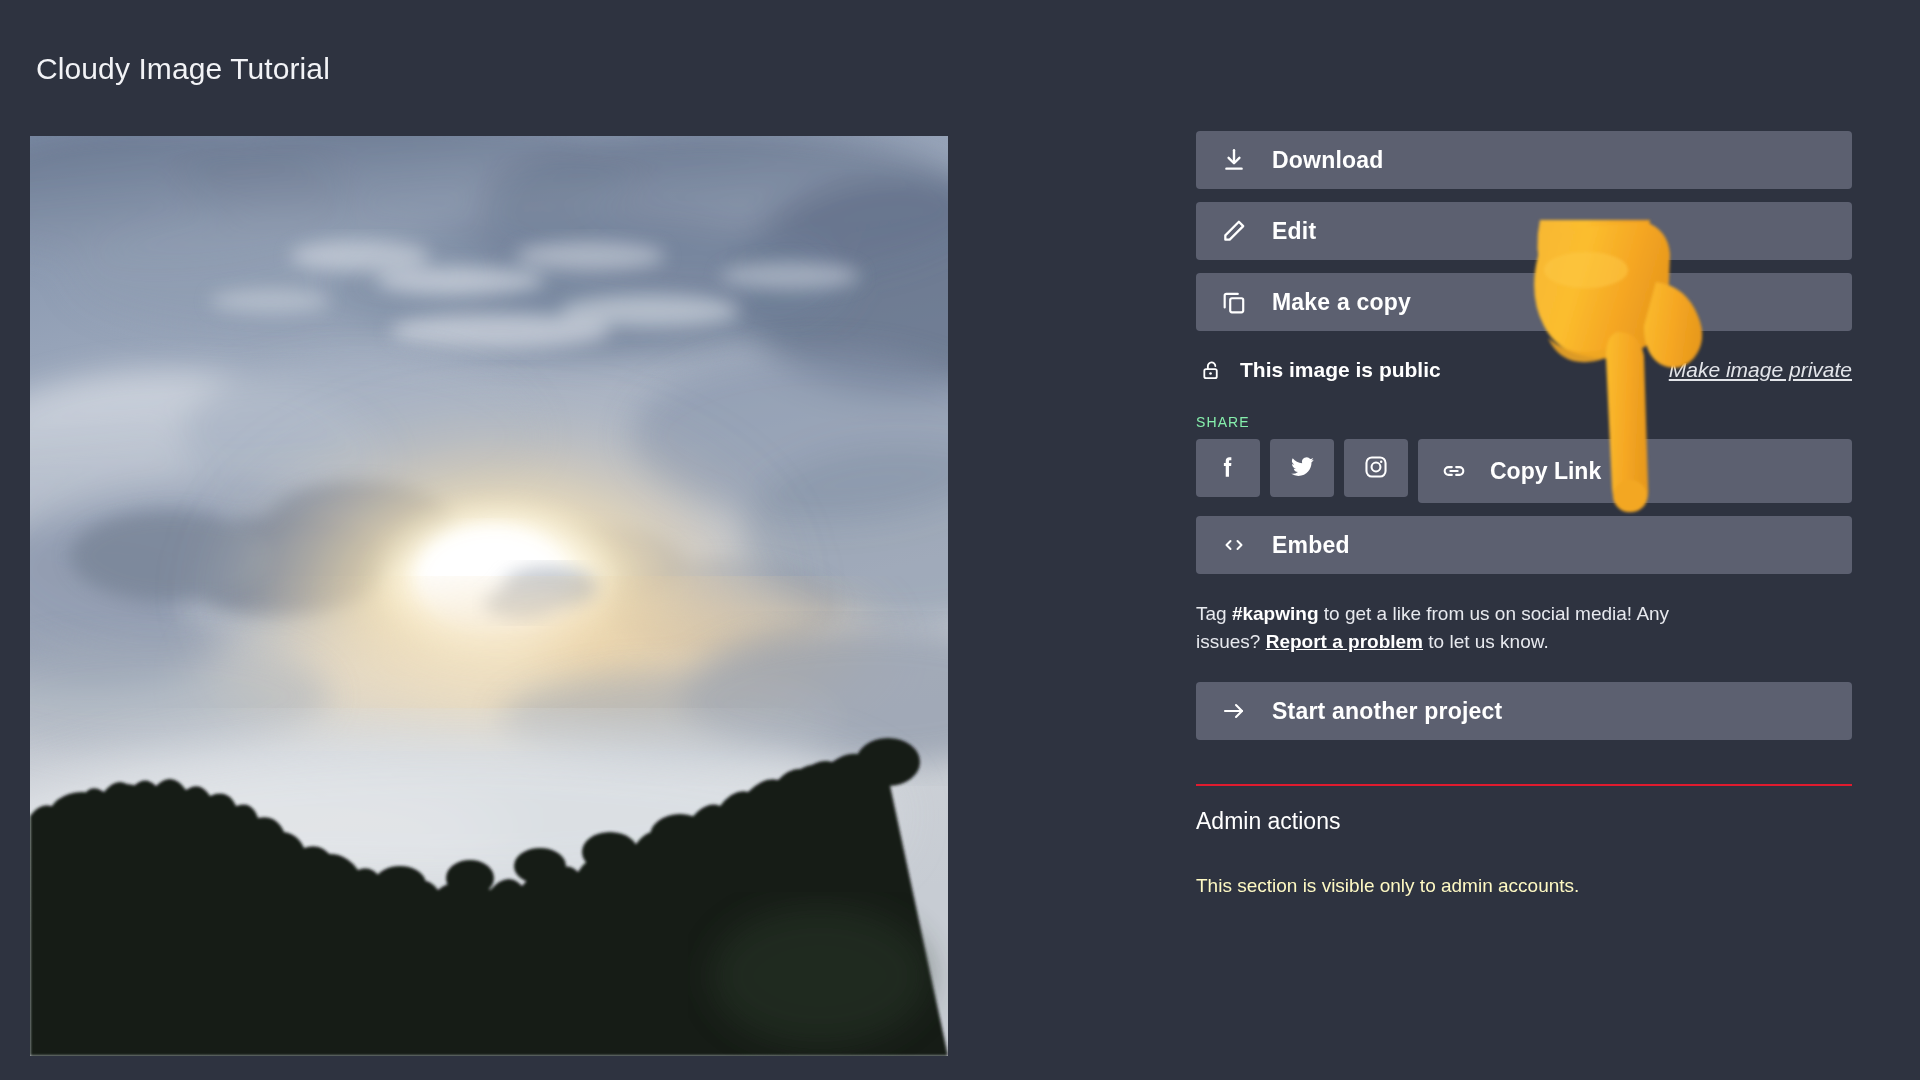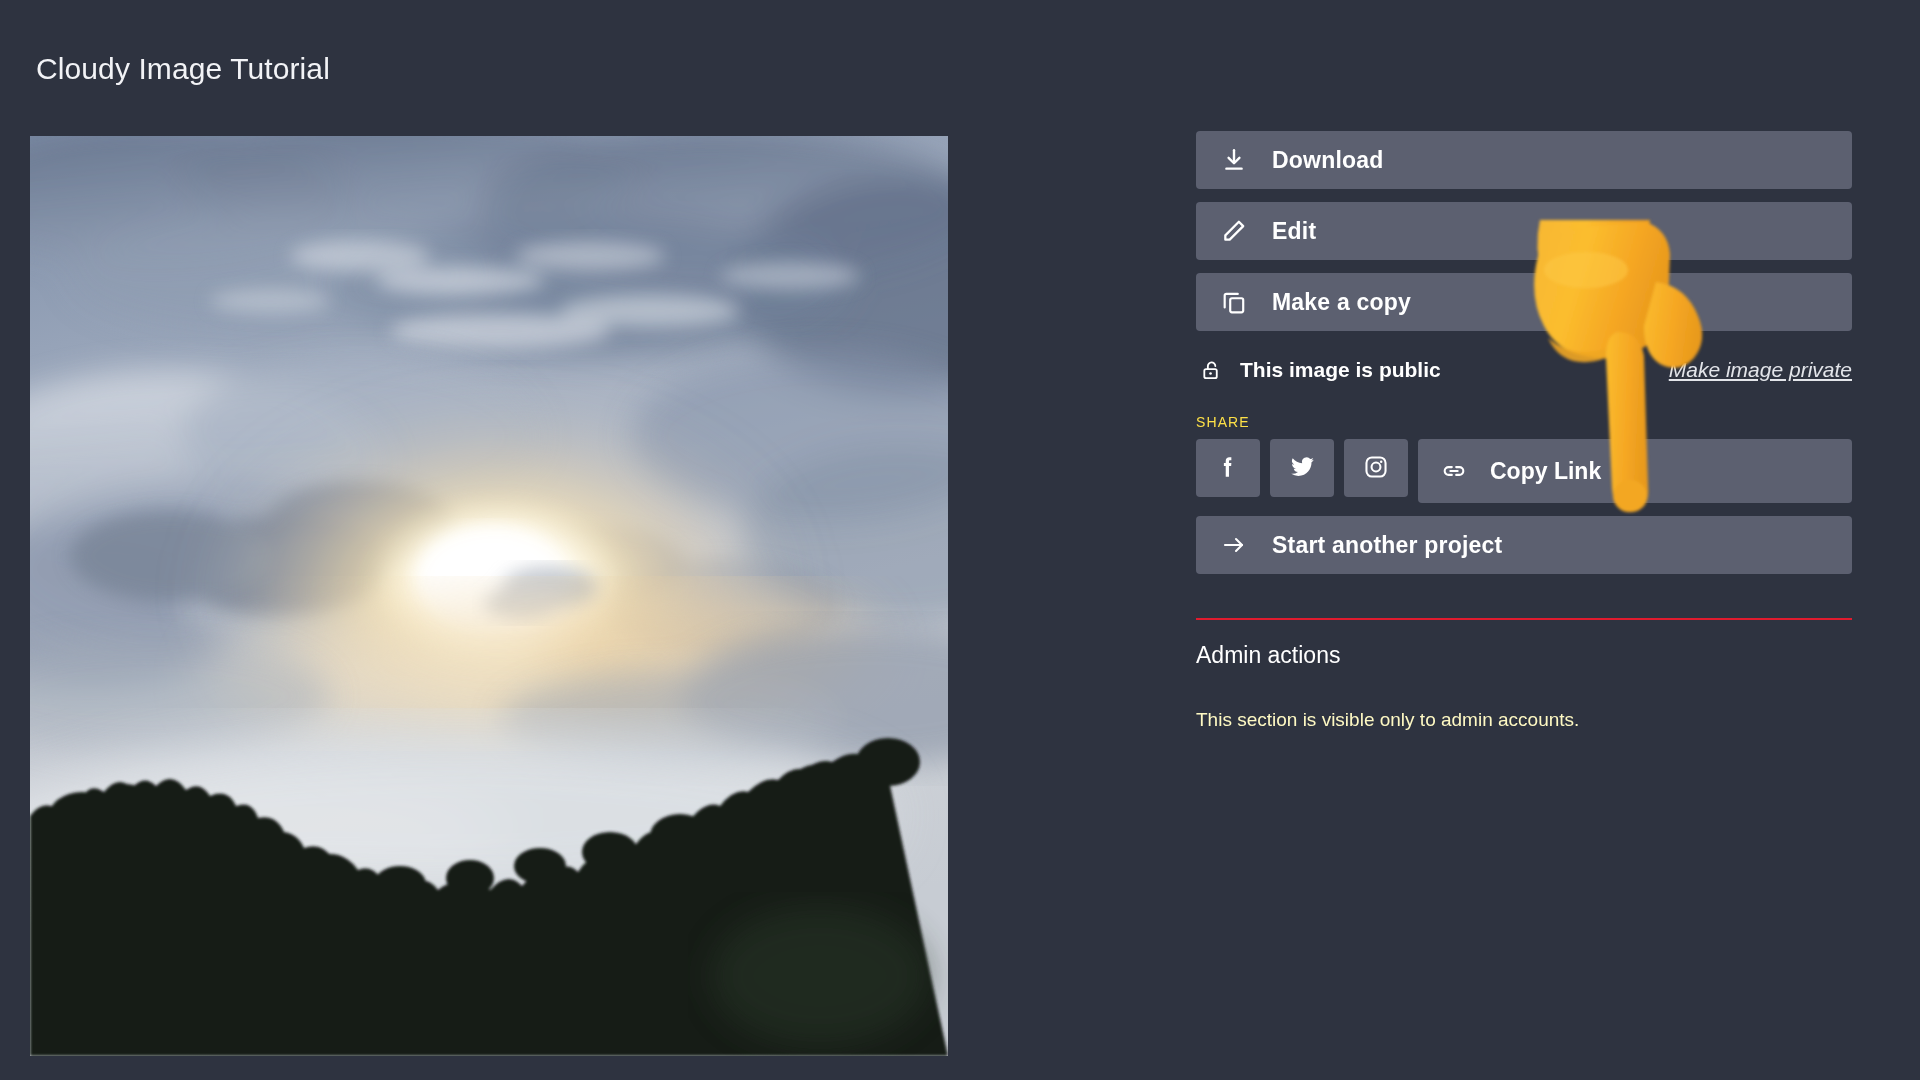--- a/index.html
+++ b/index.html
@@ -117,21 +117,21 @@
     background: none;
     border: none;
     font-family: Liberation Sans, sans-serif;
     padding: 0;
   }
 
   
   .share-label {
     font-size: 14px;
     letter-spacing: 1.1px;
-    color: #fde047;
+    color: #86efac;
     margin-top: 22px;
     margin-bottom: 9px;
   }
 
   .share-row {
     display: flex;
     gap: 10px;
     margin-bottom: 13px;
   }
 
@@ -448,21 +448,33 @@
         <svg width="26" height="26" viewBox="0 0 24 24" fill="none" stroke="#ffffff" stroke-width="1.9" stroke-linecap="round">
           <path d="M10 8.4H7a3.6 3.6 0 0 0 0 7.2h3"></path>
           <path d="M14 8.4h3a3.6 3.6 0 0 1 0 7.2h-3"></path>
           <path d="M8.6 12h6.8"></path>
         </svg>
       </span>
       <span class="btn-label">Copy Link</span>
     </button>
   </div>
 
-
+  <button class="action-btn">
+    <span class="btn-icon">
+      <svg width="28" height="24" viewBox="0 0 28 24" fill="none" stroke="#ffffff" stroke-width="2" stroke-linecap="round" stroke-linejoin="round">
+        <path d="M10.5 8L6.5 12l4 4"></path>
+          <path d="M17.5 8l4 4-4 4"></path>
+      </svg>
+    </span>
+    <span class="btn-label">Embed</span>
+  </button>
+
+  <p class="tag-note">
+    <span>Tag </span><b>#kapwing</b><span> to get a like from us on social media! Any issues? </span><a class="report-link">Report a problem</a><span> to let us know.</span>
+  </p>
 
   <button class="action-btn">
     <span class="btn-icon">
       <svg width="28" height="24" viewBox="0 0 28 24" fill="none" stroke="#ffffff" stroke-width="2.1" stroke-linecap="round" stroke-linejoin="round">
         <path d="M5 12h17"></path>
           <path d="M16 6l6 6-6 6"></path>
       </svg>
     </span>
     <span class="btn-label">Start another project</span>
   </button>

